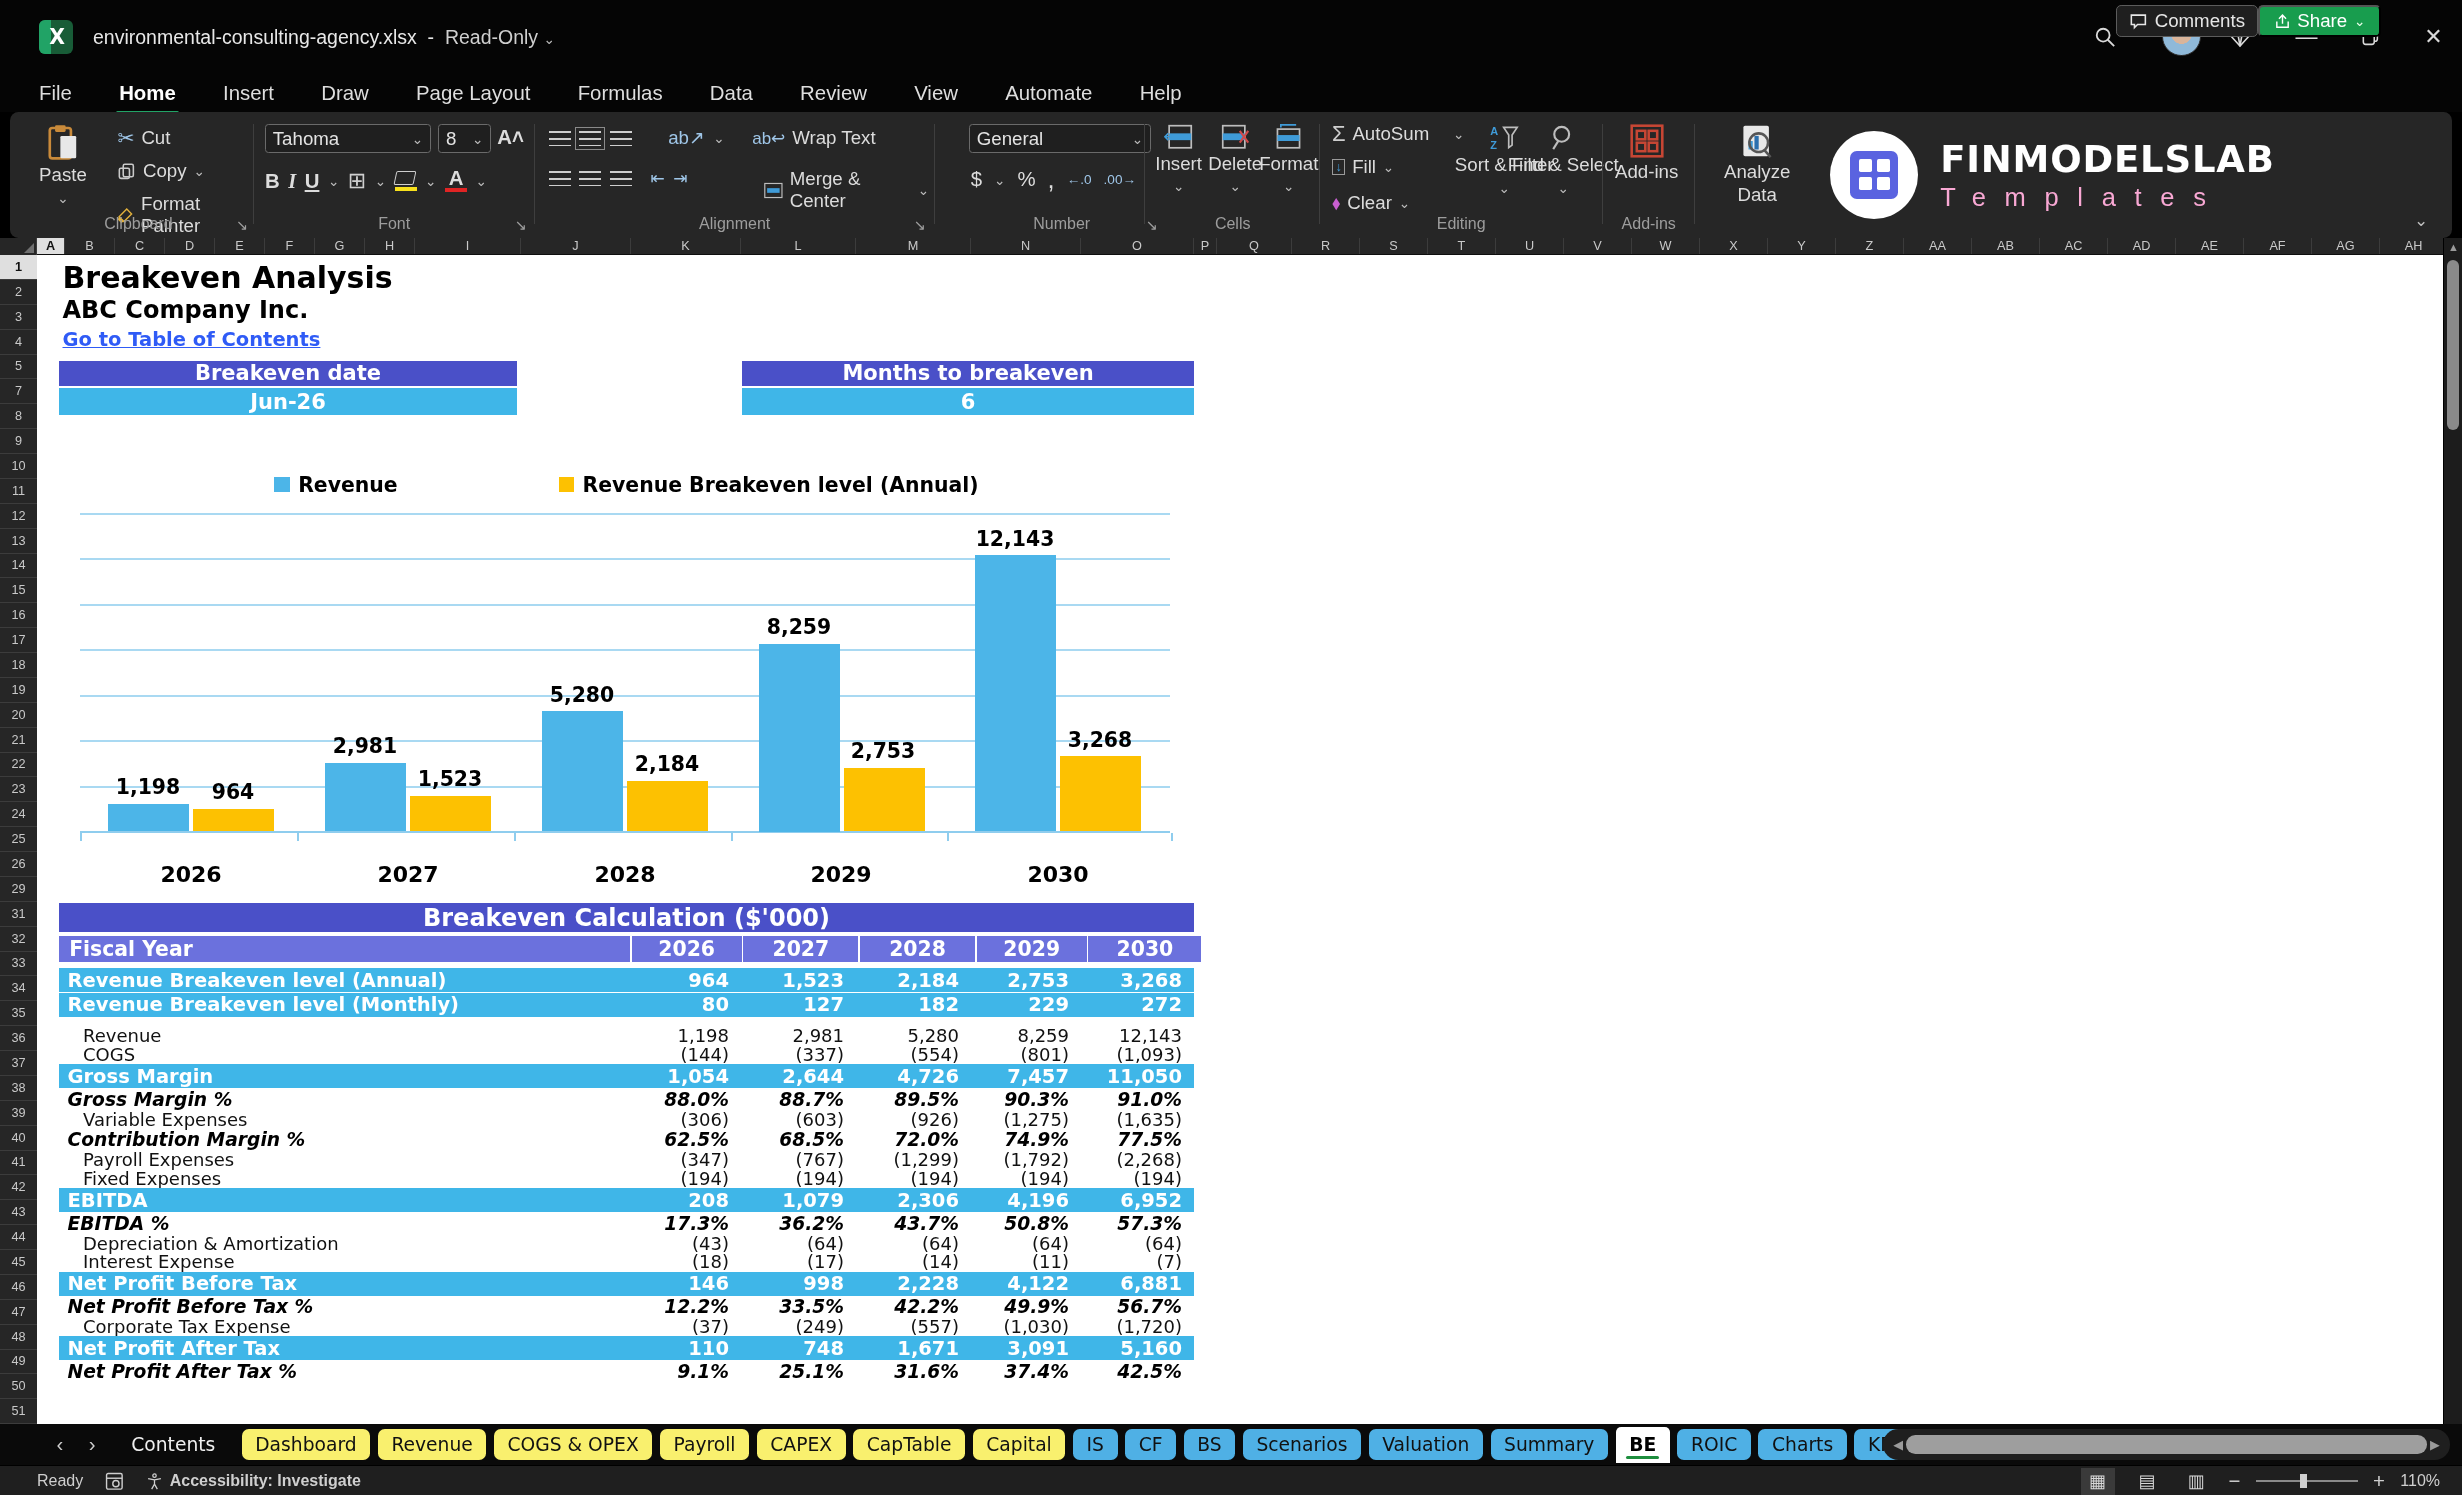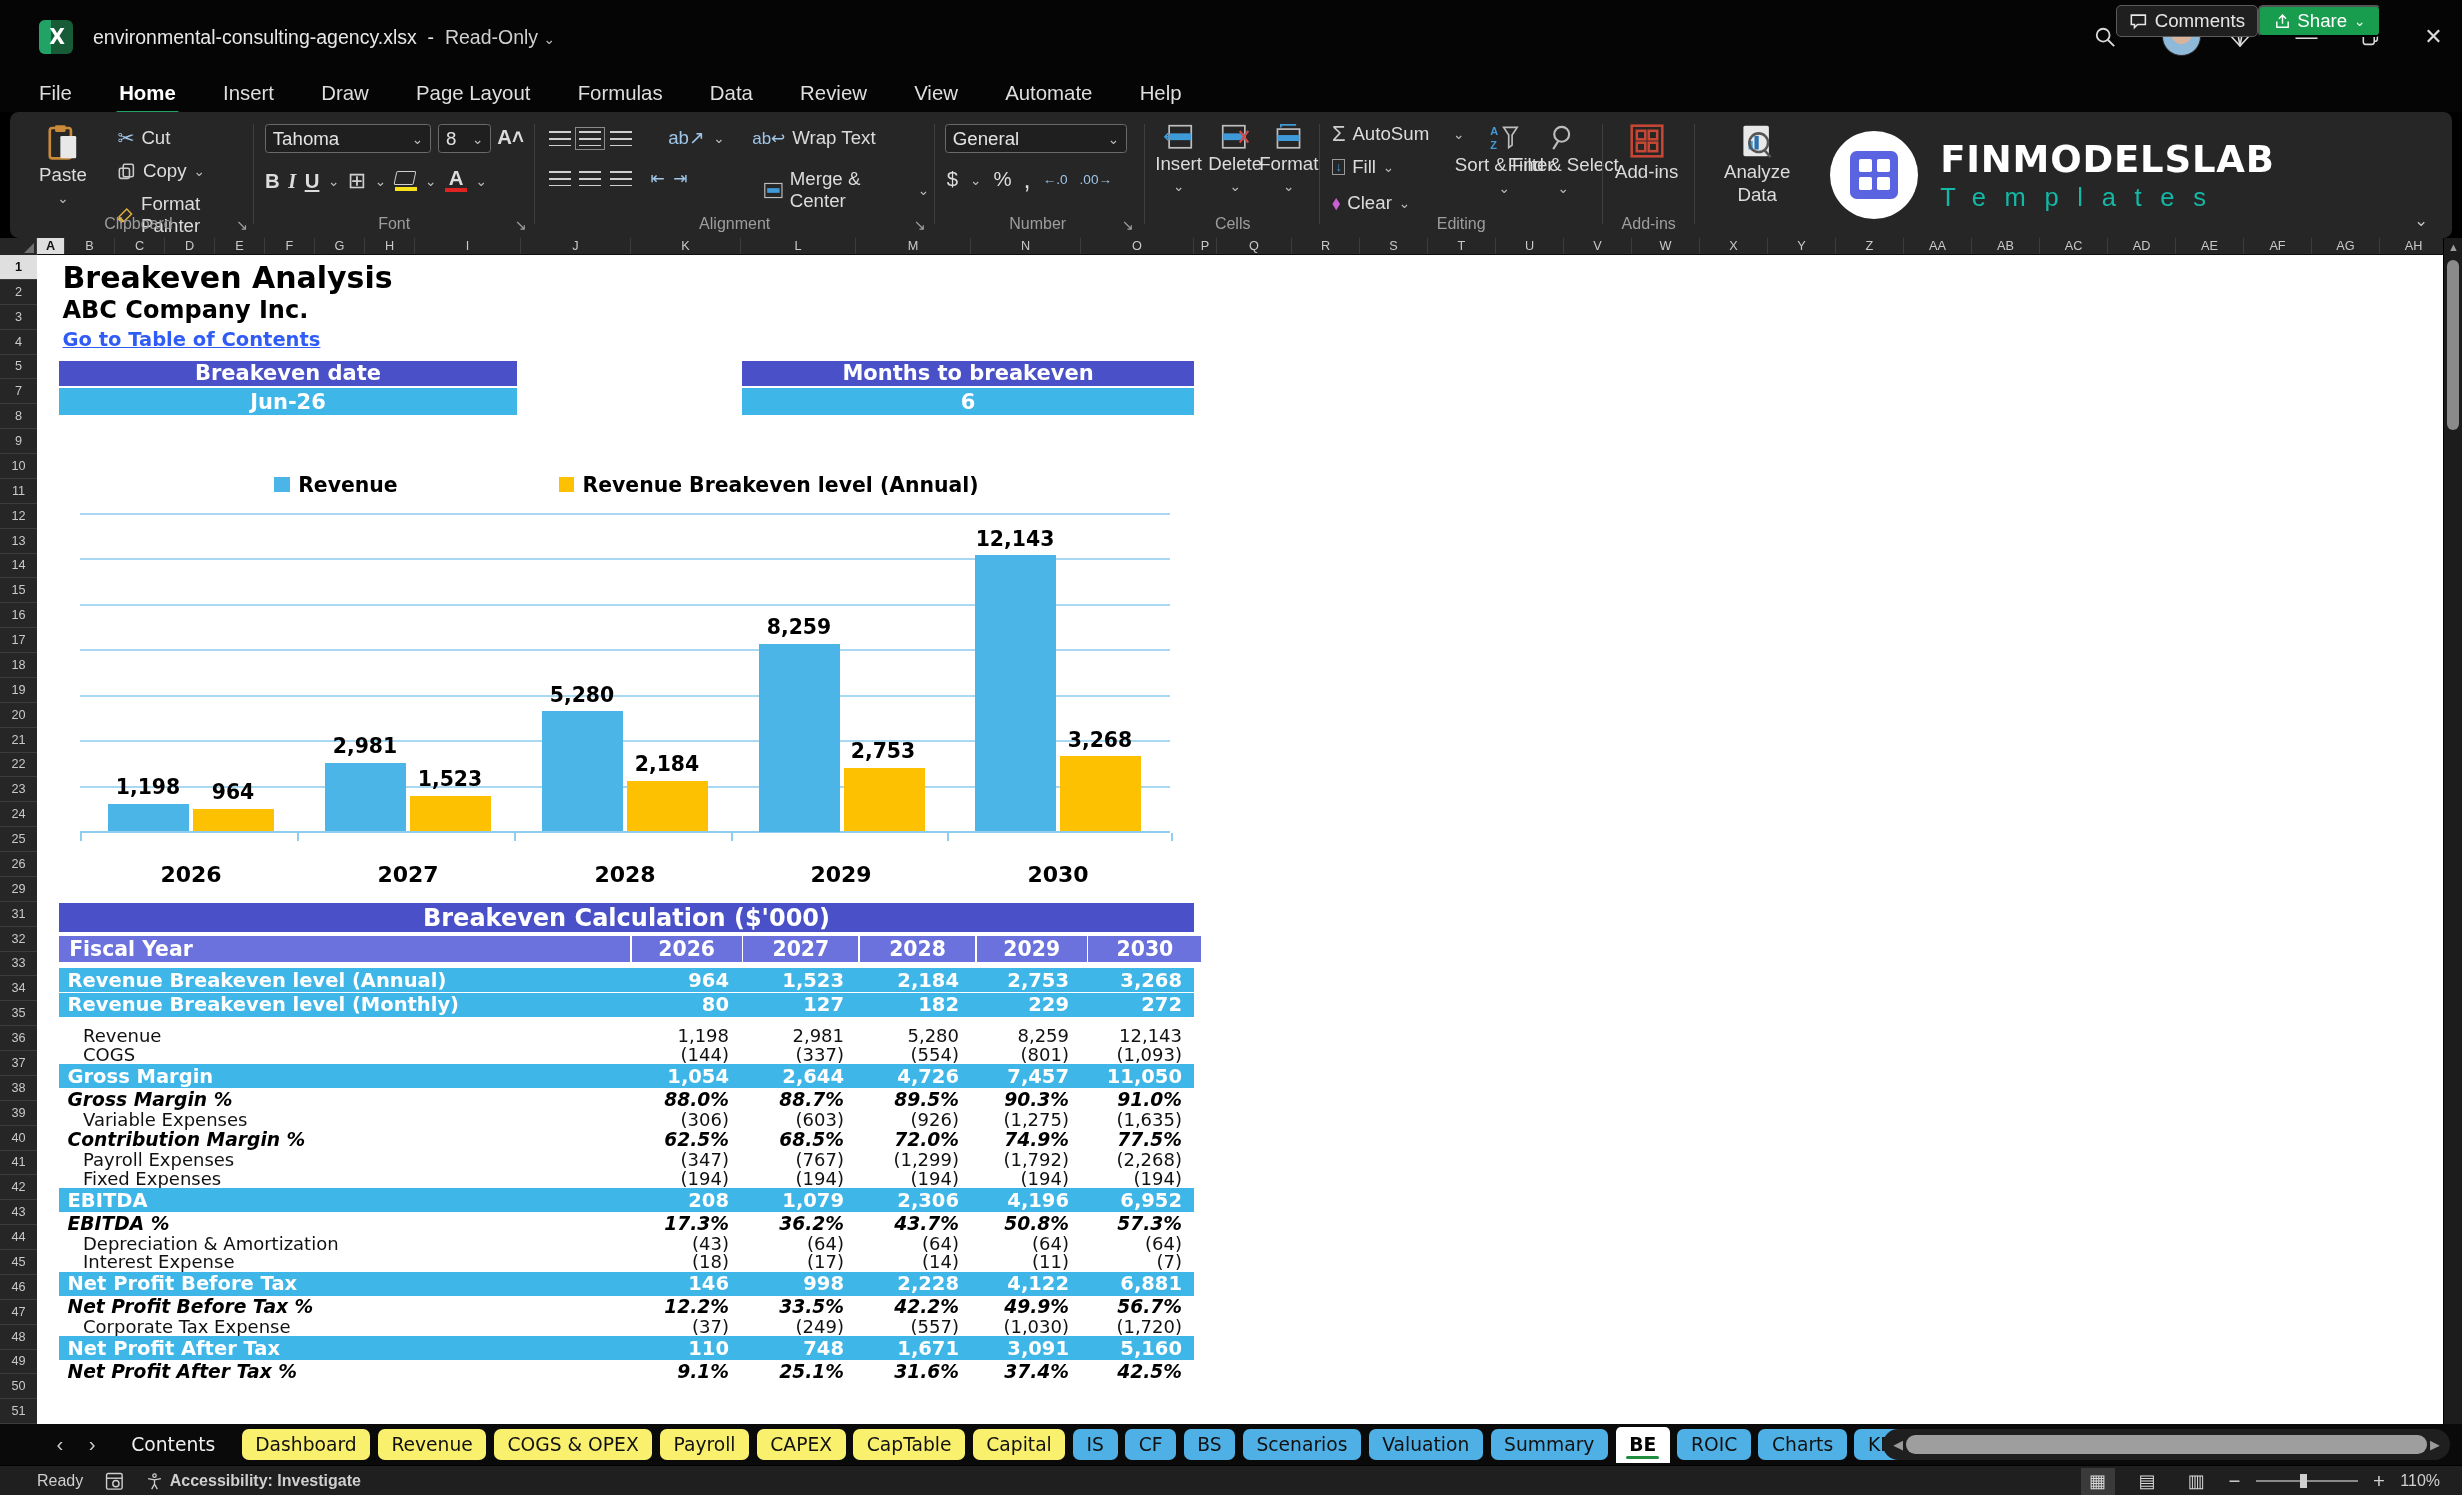--- a/index.html
+++ b/index.html
@@ -40,21 +40,21 @@
   .fmtA { font-size:20.4px; color:#dcdcdc; font-weight:bold; line-height:17px; }
   .colorbar { display:block; height:4.2px; width:22px; margin-top:1.7px; }
   .seg { display:flex; align-items:center; gap:8.5px; }
 
   
   #logo { position:absolute; left:1820px; top:6.8px; width:602px; height:112px; display:flex; align-items:center; gap:22px; }
   #logo .circle { width:88px; height:88px; background:#fff; border-radius:50%; display:flex; align-items:center; justify-content:center; }
   #logo .blk { width:48px; height:48px; background:#5a63e0; border-radius:6.8px; display:grid; grid-template-columns:1fr 1fr; grid-template-rows:1fr 1fr; gap:5.1px; padding:8.5px; }
   #logo .blk i { background:#fff; border-radius:1.7px; }
   #logo .l1 { color:#fff; font-weight:bold; font-size:37px; letter-spacing:0.8px; font-family:"DejaVu Sans",sans-serif; }
-  #logo .l2 { color:#14b8a6; font-size:25.5px; letter-spacing:18.7px; margin-top:1.7px; }
+  #logo .l2 { color:#f9a8d4; font-size:25.5px; letter-spacing:18.7px; margin-top:1.7px; }
   #ribbon-collapse { position:absolute; right:24px; bottom:6.8px; color:#bdbdbd; font-size:17px; }
 
   
   #colheads { position:absolute; left:37px; top:238px; width:2406px; height:17px; background:#262626; display:flex; border-bottom:0.8px solid #0e0e0e; }
   .colcell { color:#c9c9c9; font-size:12.7px; display:flex; align-items:center; justify-content:center; border-right:0.8px solid #3c3c3c; height:100%; }
   .colcell.sel { background:#dfdfdf; color:#111; font-weight:bold; }
   #corner { position:absolute; left:0; top:238px; width:37px; height:17px; background:#262626; border-right:0.8px solid #3c3c3c; }
   #corner::after { content:""; position:absolute; right:2.5px; bottom:2.5px; border-left:10.2px solid transparent; border-bottom:10.2px solid #6f6f6f; }
   #rowgutter { position:absolute; left:0; top:255px; width:37px; height:1169px; background:#262626; display:flex; flex-direction:column; }
   .rowcell { color:#c9c9c9; font-size:12.7px; display:flex; align-items:center; justify-content:center; border-bottom:0.8px solid #3c3c3c; flex:1; }
@@ -284,21 +284,21 @@
           <rect x="4" y="7" width="16" height="6" fill="#3f9bd8"></rect>
         </svg>
       <span>Merge &amp; Center</span>
         <span class="chev">⌄</span>
     </div>
     <div class="glabel">Alignment</div>
     <div class="launcher">↘</div>
   </div>
   <div class="gdivider" style="left:924px;"></div>
 
-  <div class="rgroup" style="left:928px; width:199px;">
+  <div class="rgroup" style="left:952px; width:199px;">
     <div class="abs ddown" style="left:6.8px; top:12px; width:182px;">
       <span>General</span>
         <span class="chev">⌄</span>
     </div>
     <div class="abs seg" style="left:8.5px; top:53px; gap:12px;">
       <span class="rlabel" style="font-size:20.4px;">$</span>
       <span class="chev">⌄</span>
       <span class="rlabel" style="font-size:20.4px;">%</span>
       <span class="rlabel" style="font-size:25.5px;">,</span>
       <span class="rlabel" style="font-size:13.6px; color:#9fc6e8;">←.0</span>

